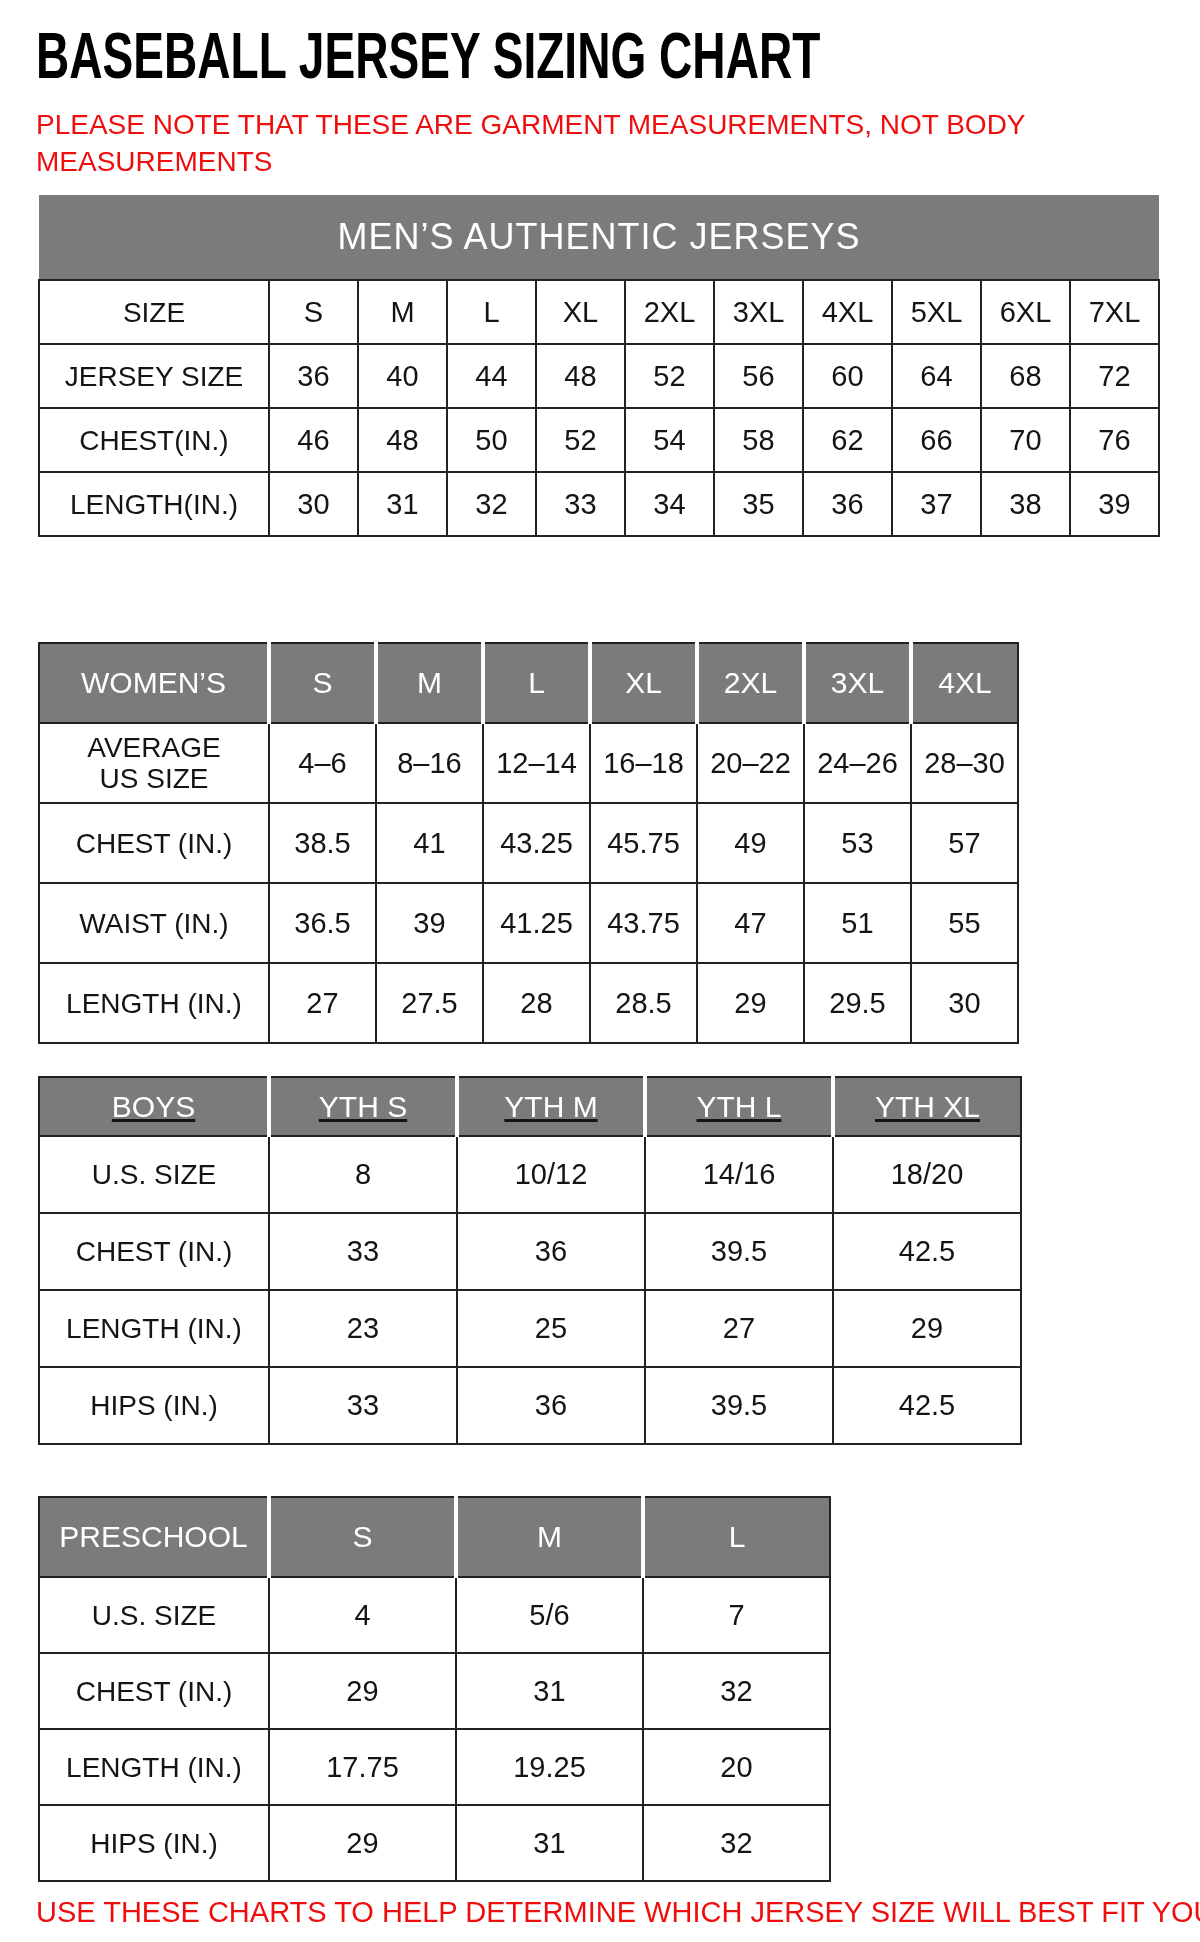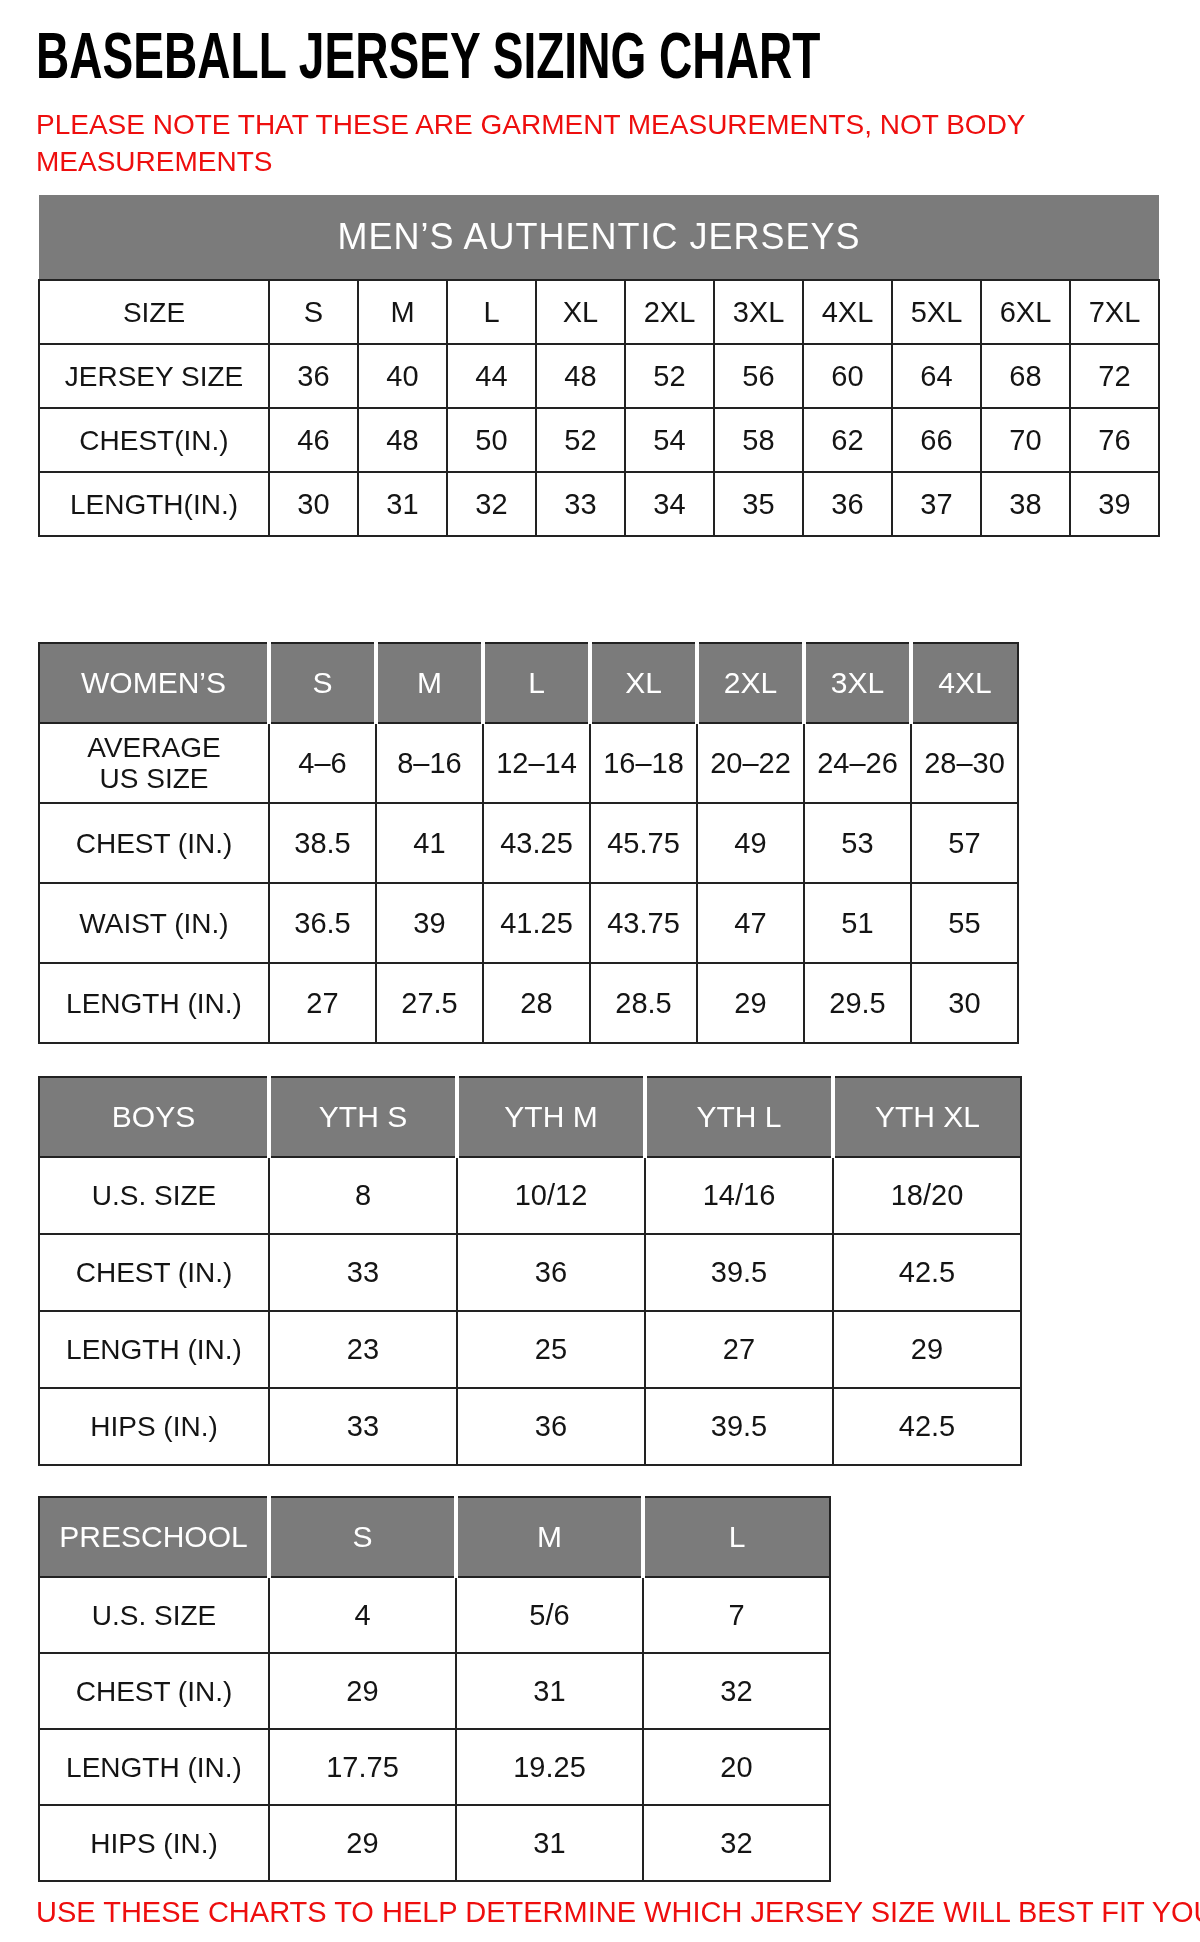--- a/index.html
+++ b/index.html
@@ -52,21 +52,21 @@
     border:0;
   }
   table.mens{top:195px;padding-left:35px;}
   table.womens{top:642px;}
   table.boys{top:1076px;}
   table.preschool{top:1496px;border-radius:26px;}
   .mens tr{height:64px;}
   .mens tr.first{height:85px;}
   .womens tr{height:80px;padding-left:12px;}
   .boys tr{height:77px;}
-  .boys tr.first{height:80px;}
+  .boys tr.first{height:59px;text-decoration:underline;}
   .preschool tr{height:76px;}
   .preschool tr.first{height:80px;}
 </style>
 </head>
 <body>
 
 <div class="abs page-title">BASEBALL JERSEY SIZING CHART</div>
 
 <div class="abs note">
   <div>PLEASE NOTE THAT THESE ARE GARMENT MEASUREMENTS, NOT BODY</div>

